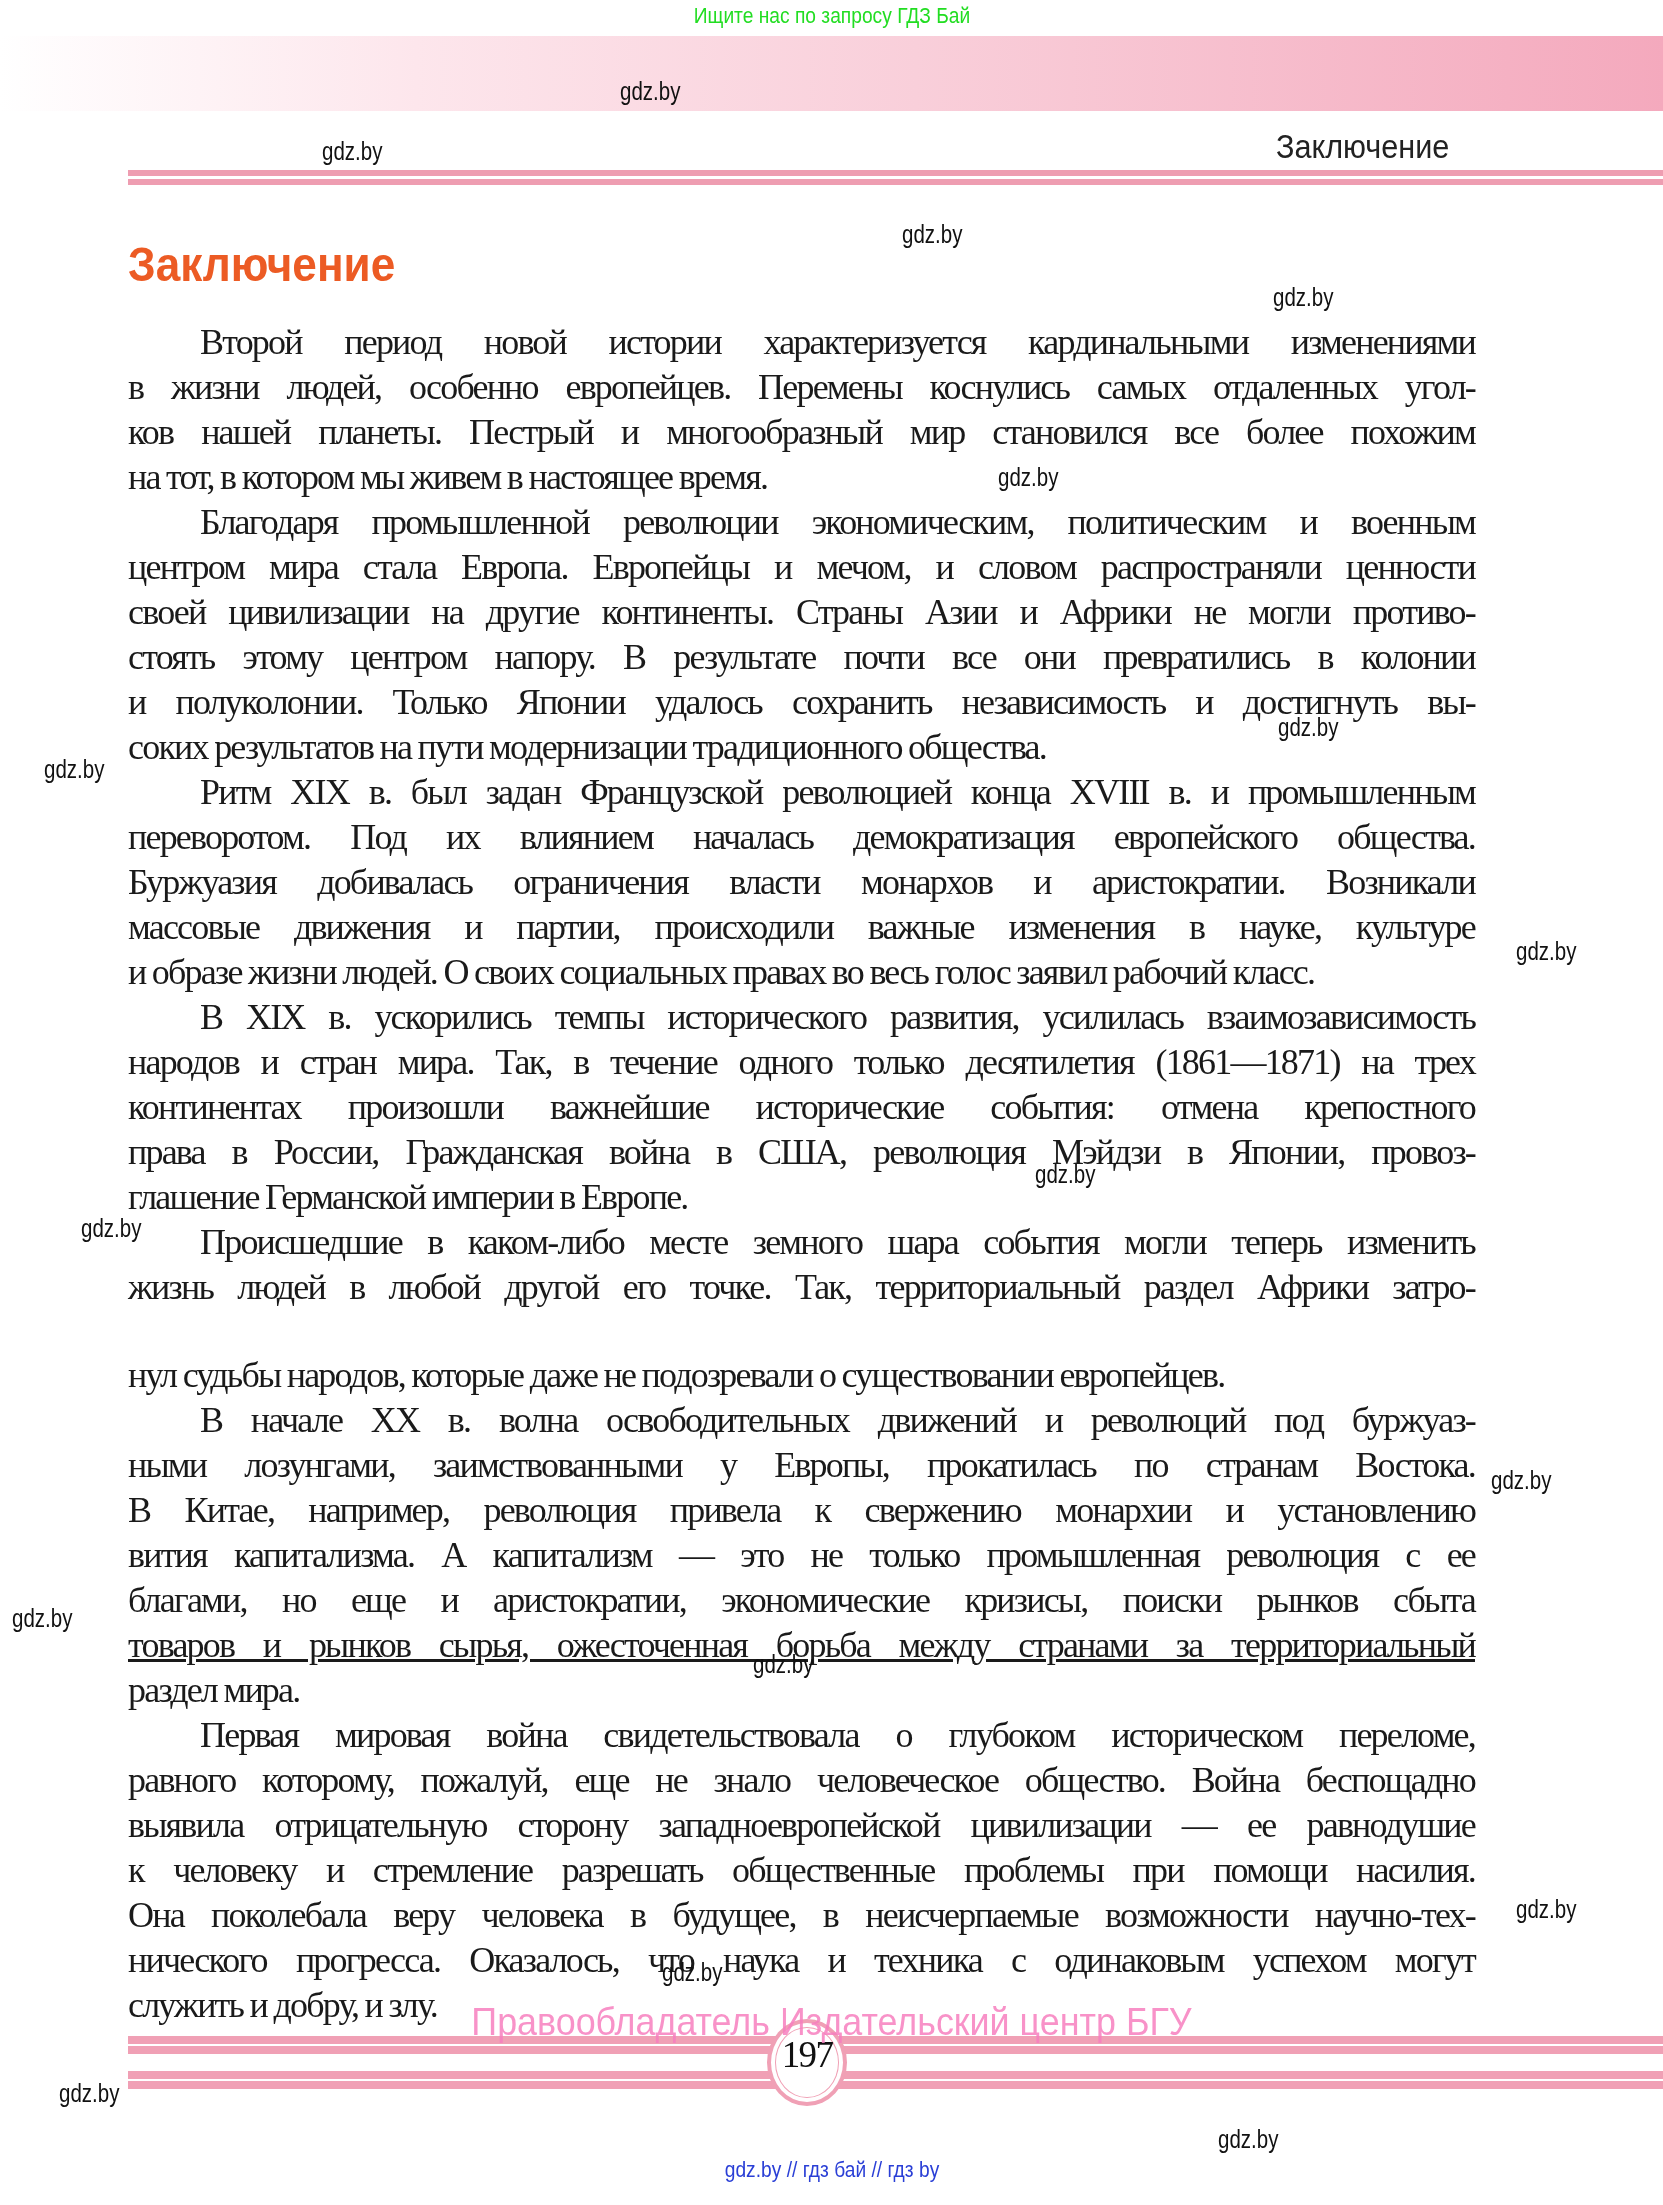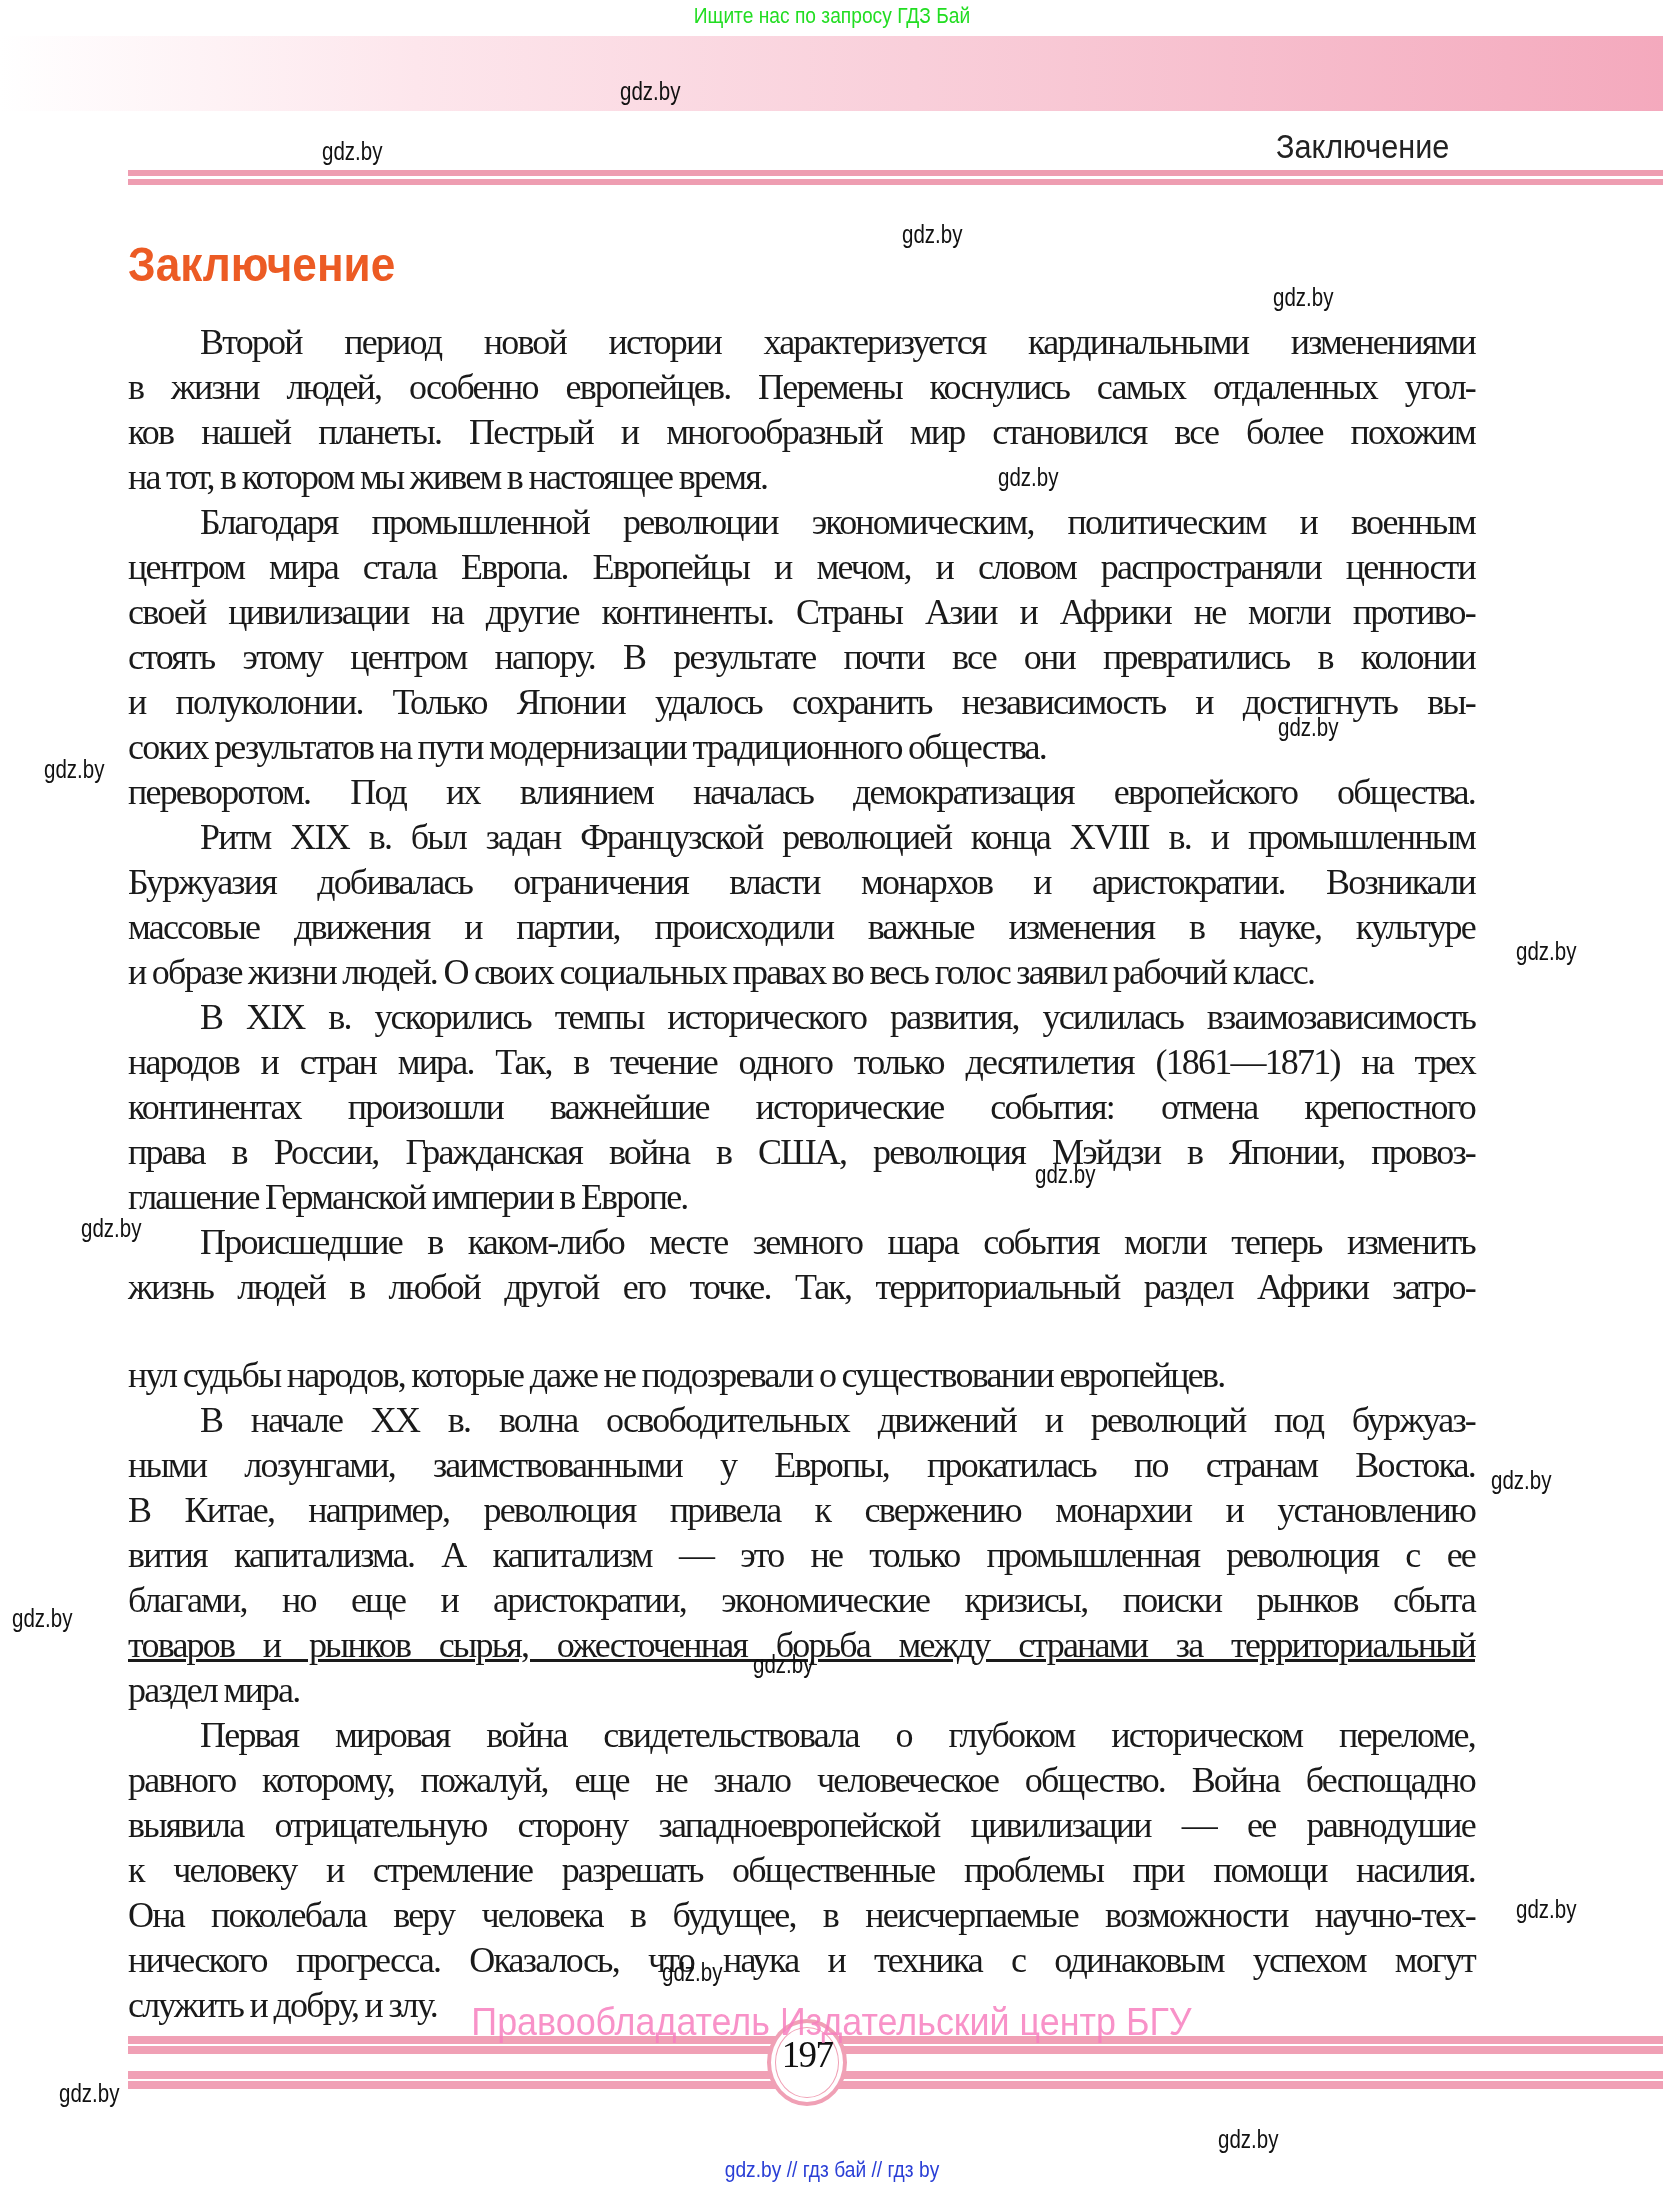--- a/index.html
+++ b/index.html
@@ -42,22 +42,22 @@
     </div>
     <div class="para">
       <span class="line first" style="display: block; width: 1347px; box-sizing: border-box;">Благодаря промышленной революции экономическим, политическим и военным</span>
       <span class="line" style="display: block; width: 1347px; box-sizing: border-box;">центром мира стала Европа. Европейцы и мечом, и словом распространяли ценности</span>
       <span class="line" style="display: block; width: 1347px; box-sizing: border-box;">своей цивилизации на другие континенты. Страны Азии и Африки не могли противо-</span>
       <span class="line" style="display: block; width: 1347px; box-sizing: border-box;">стоять этому центром напору. В результате почти все они превратились в колонии</span>
       <span class="line" style="display: block; width: 1347px; box-sizing: border-box;">и полуколонии. Только Японии удалось сохранить независимость и достигнуть вы-</span>
       <span class="line last" style="display: block; width: 1347px; box-sizing: border-box;">соких результатов на пути модернизации традиционного общества.</span>
     </div>
     <div class="para">
+      <span class="line first" style="display: block; width: 1347px; box-sizing: border-box;">Ритм XIX в. был задан Французской революцией конца XVIII в. и промышленным</span>
       <span class="line" style="display: block; width: 1347px; box-sizing: border-box;">переворотом. Под их влиянием началась демократизация европейского общества.</span>
-      <span class="line first" style="display: block; width: 1347px; box-sizing: border-box;">Ритм XIX в. был задан Французской революцией конца XVIII в. и промышленным</span>
       <span class="line" style="display: block; width: 1347px; box-sizing: border-box;">Буржуазия добивалась ограничения власти монархов и аристократии. Возникали</span>
       <span class="line" style="display: block; width: 1347px; box-sizing: border-box;">массовые движения и партии, происходили важные изменения в науке, культуре</span>
       <span class="line last" style="display: block; width: 1347px; box-sizing: border-box;">и образе жизни людей. О своих социальных правах во весь голос заявил рабочий класс.</span>
     </div>
     <div class="para">
       <span class="line first" style="display: block; width: 1347px; box-sizing: border-box;">В XIX в. ускорились темпы исторического развития, усилилась взаимозависимость</span>
       <span class="line" style="display: block; width: 1347px; box-sizing: border-box;">народов и стран мира. Так, в течение одного только десятилетия (1861—1871) на трех</span>
       <span class="line" style="display: block; width: 1347px; box-sizing: border-box;">континентах произошли важнейшие исторические события: отмена крепостного</span>
       <span class="line" style="display: block; width: 1347px; box-sizing: border-box;">права в России, Гражданская война в США, революция Мэйдзи в Японии, провоз-</span>
       <span class="line last" style="display: block; width: 1347px; box-sizing: border-box;">глашение Германской империи в Европе.</span>

